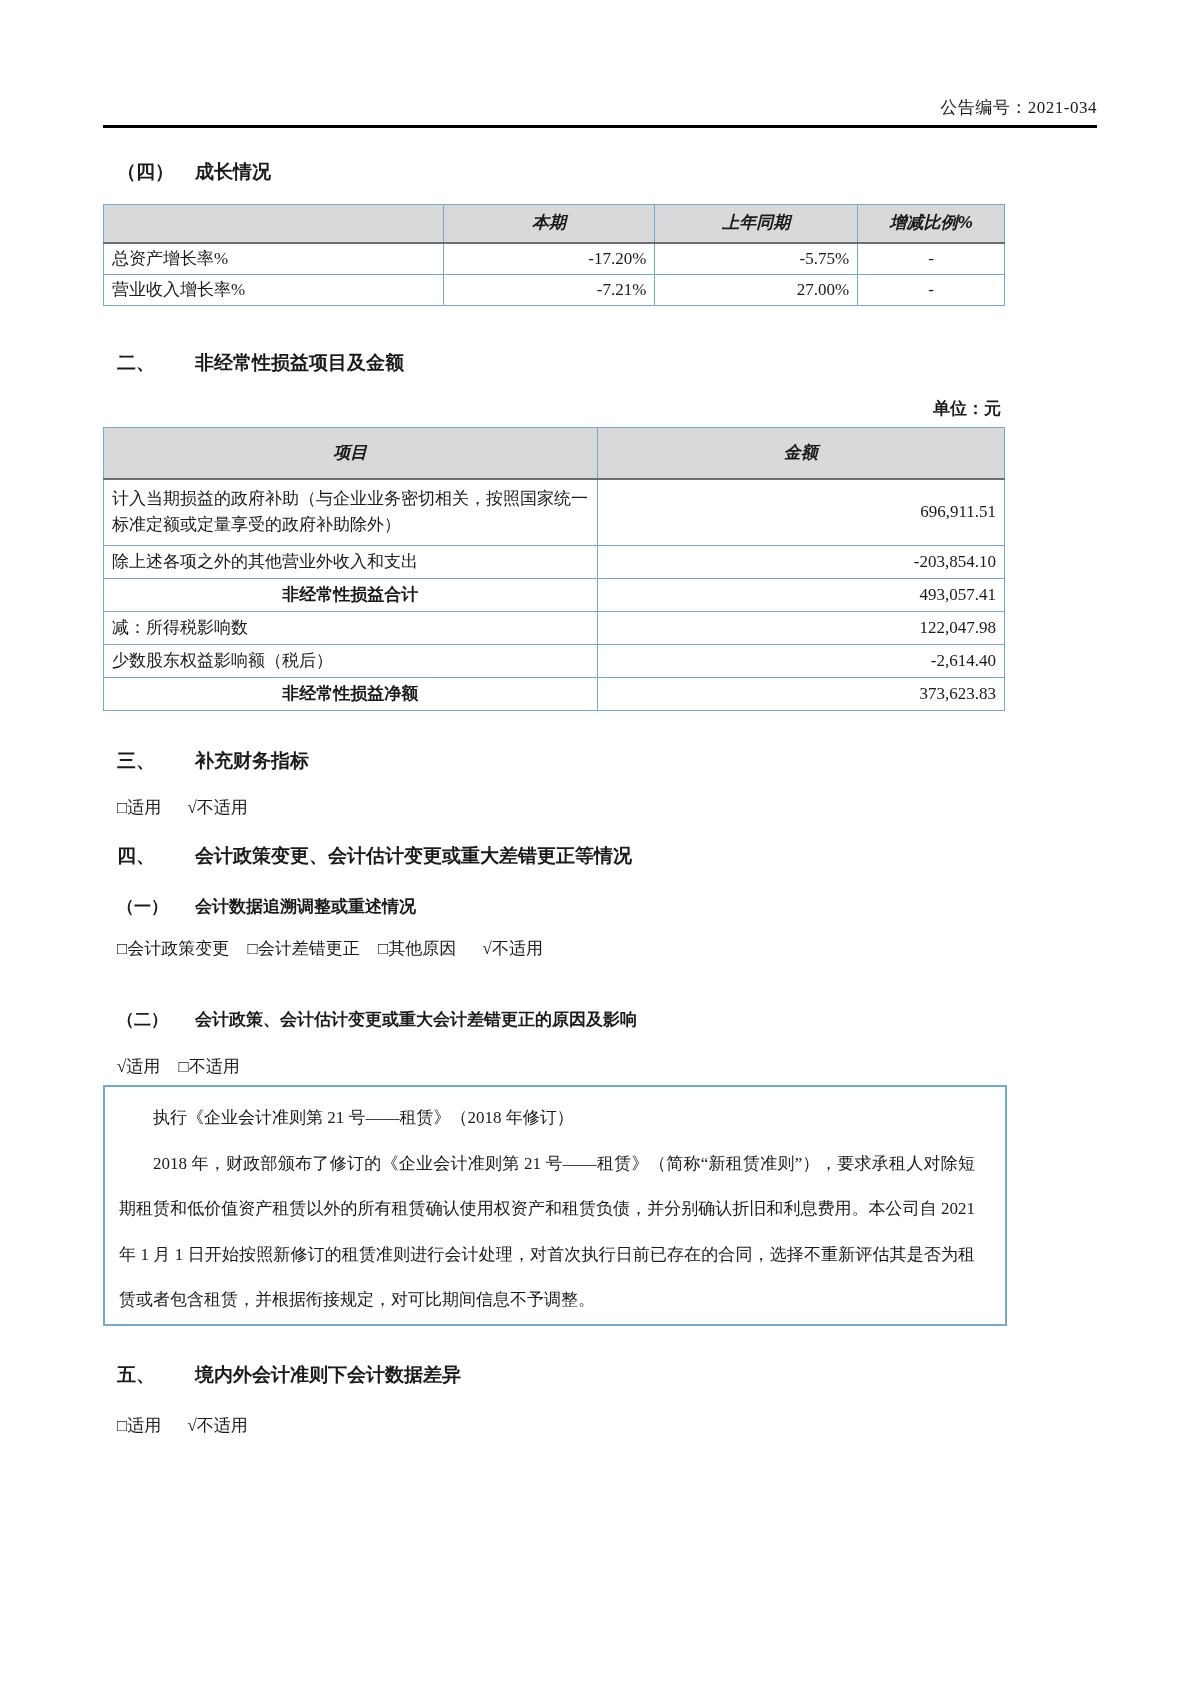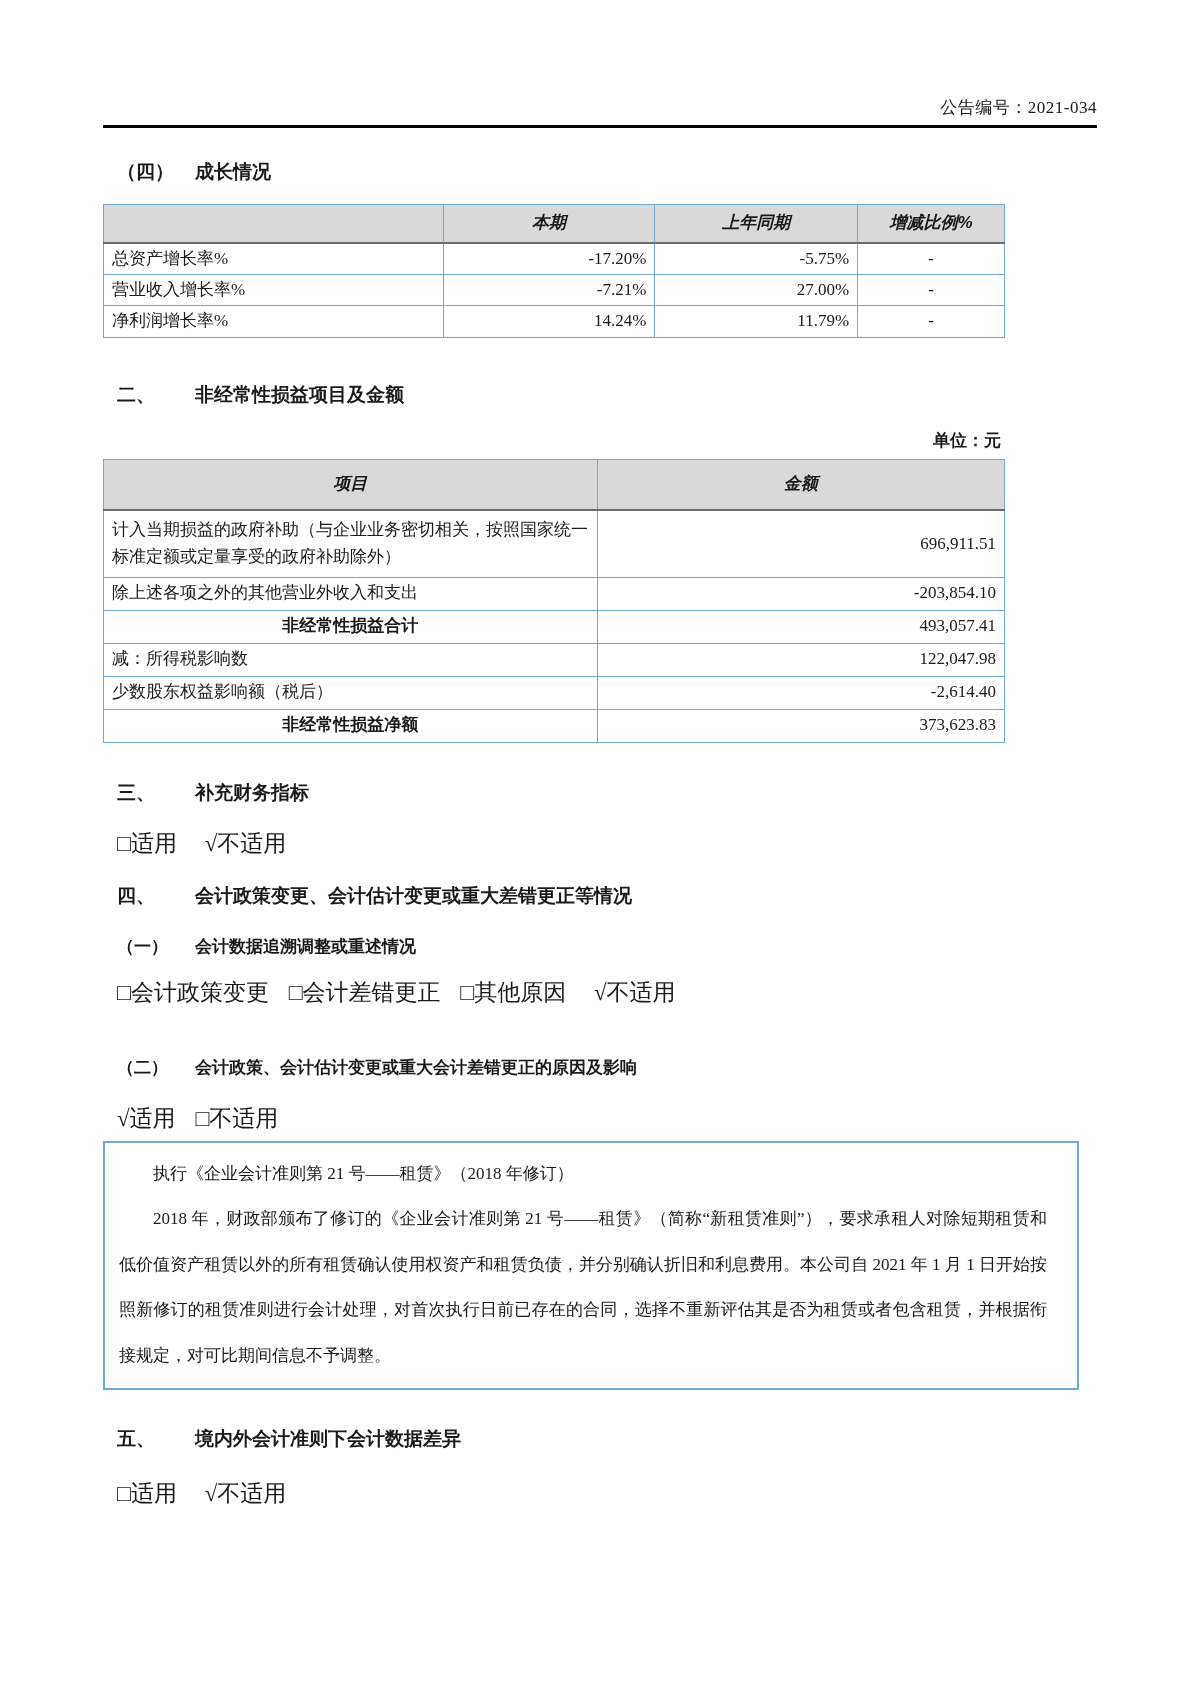--- a/index.html
+++ b/index.html
@@ -46,21 +46,21 @@
   .sub-heading{
     font-family:"Liberation Sans","DejaVu Sans",sans-serif;
     font-weight:bold;
     font-size:17px;
     padding-left:14px;
     display:flex;
   }
   .sub-heading .sec-num{display:inline-block;min-width:78px;flex:0 0 auto;}
 
   .check-line{
-    font-size:23px;
+    font-size:17px;
     padding-left:14px;
   }
   .check-line span{margin-right:14px;}
   .check-line .wide-gap{margin-right:22px;}
 
   
   table.data-table{
     width:902px;
     border-collapse:collapse;
     table-layout:fixed;
@@ -101,22 +101,22 @@
     text-align:center;
   }
   .unit-note{
     text-align:right;
     font-size:17px;
     padding-right:4px;
   }
   
   .note-box{
     border:2px solid var(--table-border);
-    width:976px;
-    padding:8px 30px 10px 14px;
+    width:904px;
+    padding:8px 30px 1px 14px;
     font-size:17px;
   }
   .note-box p{
     text-indent:2em;
     line-height:2.68;
     text-align:justify;
   }
   
   .page-footer{
     position:absolute;
@@ -180,26 +180,20 @@
           <td class="num-cell">-17.20%</td>
           <td class="num-cell">-5.75%</td>
           <td class="dash-cell">-</td>
         </tr>
         <tr>
           <td>营业收入增长率%</td>
           <td class="num-cell">-7.21%</td>
           <td class="num-cell">27.00%</td>
           <td class="dash-cell">-</td>
         </tr>
-        <tr>
-          <td>净利润增长率%</td>
-          <td class="num-cell">14.24%</td>
-          <td class="num-cell">11.79%</td>
-          <td class="dash-cell">-</td>
-        </tr>
       </tbody>
     </table>
 
     <h2 class="sec-heading mt-sec2">
       <span class="sec-num">二、</span>
       <span>非经常性损益项目及金额</span>
     </h2>
 
     <div class="unit-note mt-unit">单位：元</div>
 

